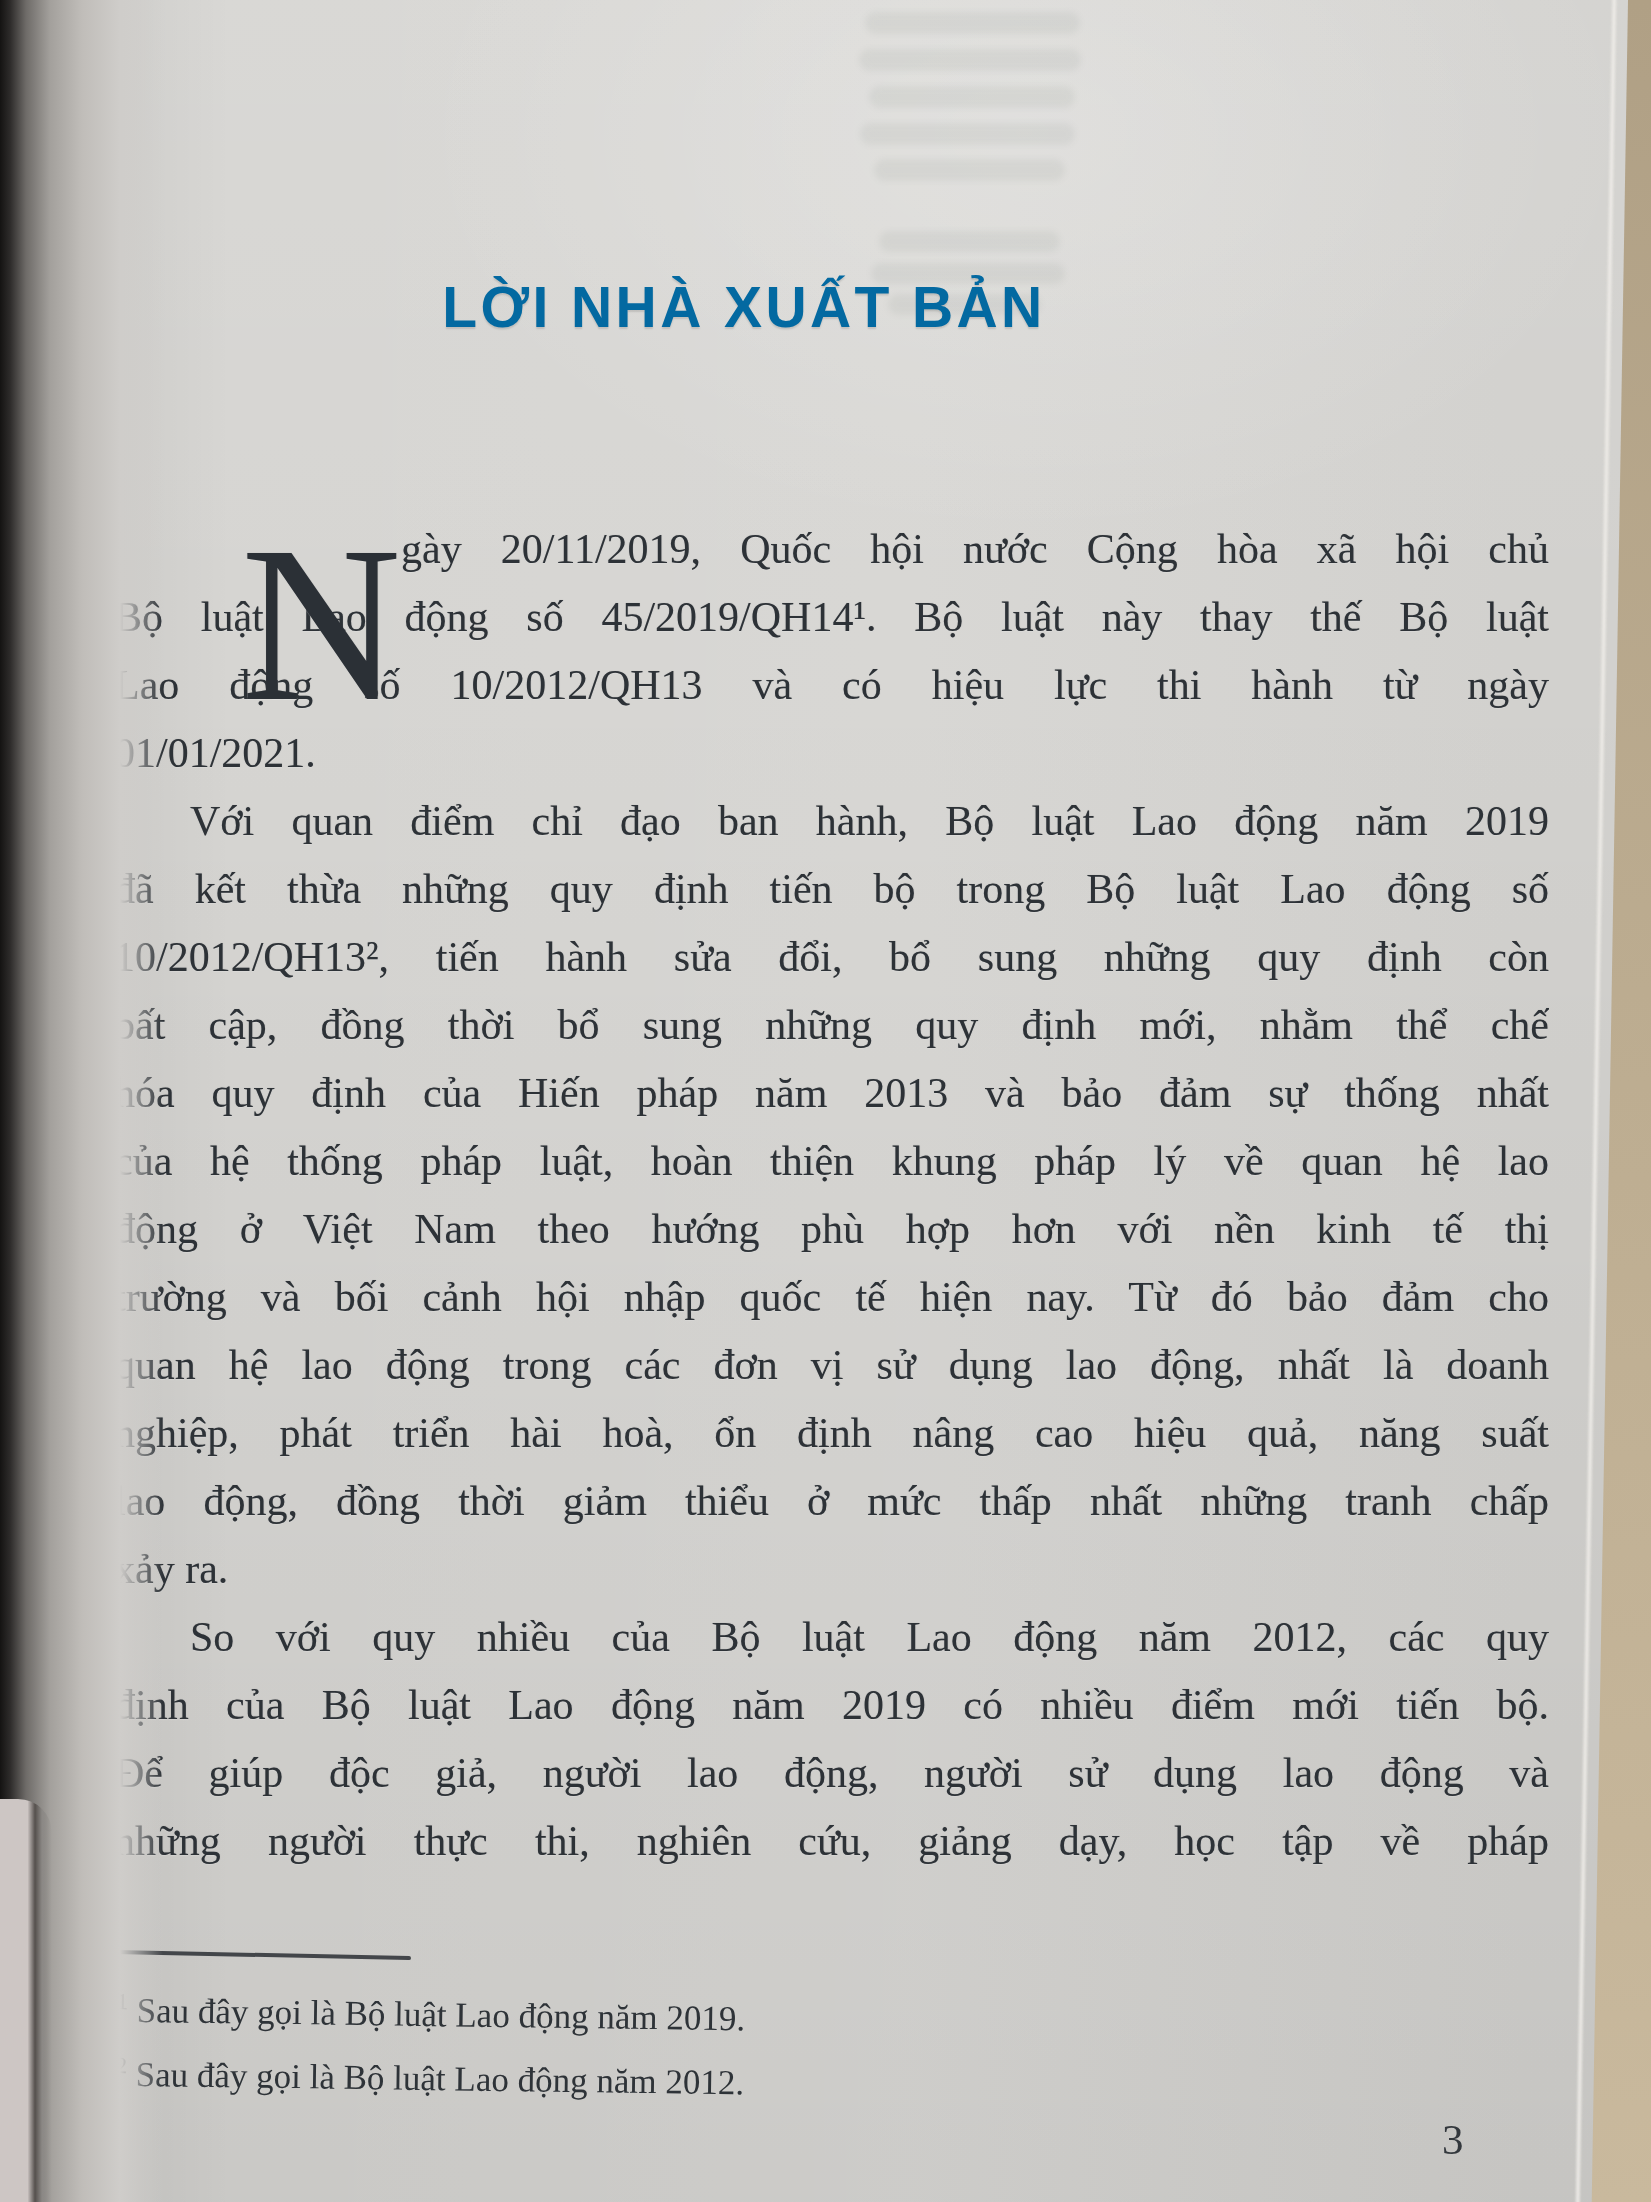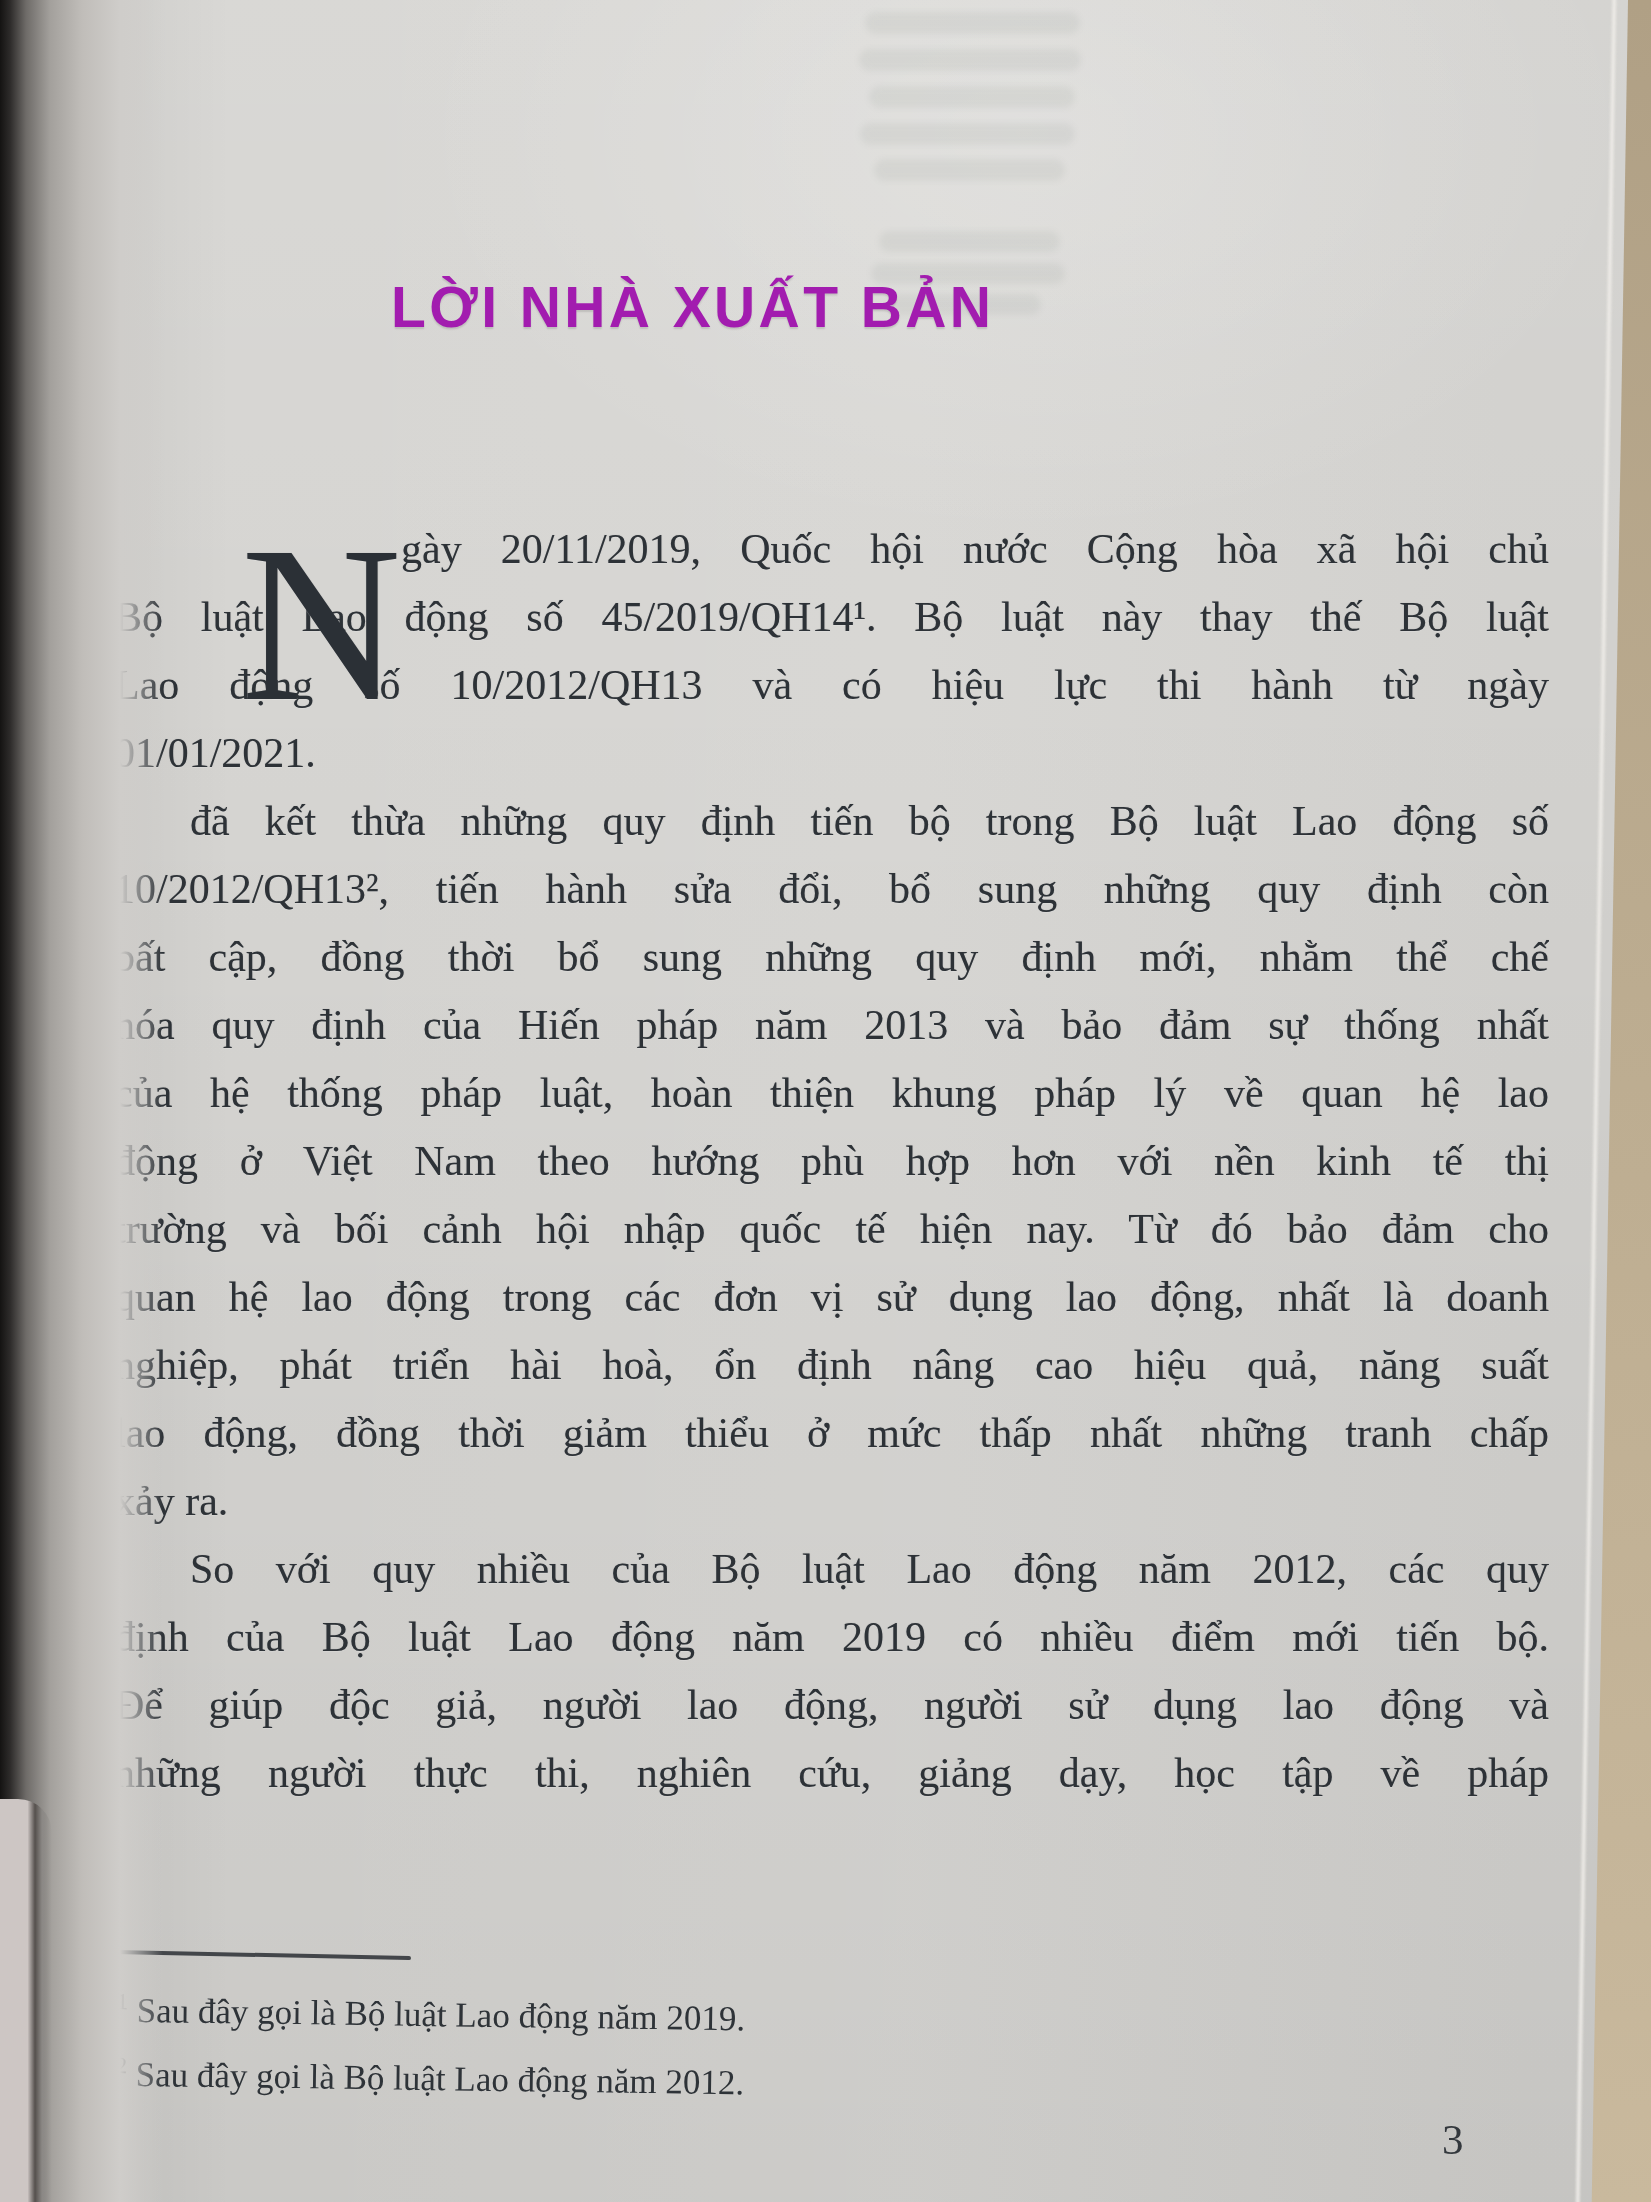--- a/index.html
+++ b/index.html
@@ -60,26 +60,26 @@
     position: absolute;
     background: #6f7a72;
     opacity: 0.09;
     border-radius: 11.2px;
     filter: blur(3.4px);
     pointer-events: none;
   }
 
   .title {
     position: absolute; left: 391px; top: 274px; width: 706px; margin: 0;
-    text-align: left;
+    text-align: center;
     font-family: "Liberation Sans", sans-serif;
     font-weight: bold;
     font-size: 57px;
     letter-spacing: 3.4px;
-    color: #a21caf;
+    color: #0369a1;
     text-shadow: 0 1.7px 1.7px rgba(0,0,0,0.12);
   }
 
   .body-text {
     position: absolute; left: 114px; top: 515px; width: 1435px;
     color: #2d3237;
     text-shadow: 0 0.9px 0.9px rgba(255,255,255,0.25), 0 0 0.9px rgba(45,50,55,0.35);
   }
   .line {
     font-size: 42px;
@@ -141,20 +141,21 @@
 
   <div class="body-text" id="body-text">
       <span class="dropcap">N</span>
       <div class="para">
         <div class="line inset">gày 20/11/2019, Quốc hội nước Cộng hòa xã hội chủ</div>
         <div class="line">Bộ luật Lao động số 45/2019/QH14¹. Bộ luật này thay thế Bộ luật</div>
         <div class="line">Lao động số 10/2012/QH13 và có hiệu lực thi hành từ ngày</div>
         <div class="line last">01/01/2021.</div>
       </div>
       <div class="para indent-first">
+        <div class="line">Với quan điểm chỉ đạo ban hành, Bộ luật Lao động năm 2019</div>
         <div class="line">đã kết thừa những quy định tiến bộ trong Bộ luật Lao động số</div>
         <div class="line">10/2012/QH13², tiến hành sửa đổi, bổ sung những quy định còn</div>
         <div class="line">bất cập, đồng thời bổ sung những quy định mới, nhằm thể chế</div>
         <div class="line">hóa quy định của Hiến pháp năm 2013 và bảo đảm sự thống nhất</div>
         <div class="line">của hệ thống pháp luật, hoàn thiện khung pháp lý về quan hệ lao</div>
         <div class="line">động ở Việt Nam theo hướng phù hợp hơn với nền kinh tế thị</div>
         <div class="line">trường và bối cảnh hội nhập quốc tế hiện nay. Từ đó bảo đảm cho</div>
         <div class="line">quan hệ lao động trong các đơn vị sử dụng lao động, nhất là doanh</div>
         <div class="line">nghiệp, phát triển hài hoà, ổn định nâng cao hiệu quả, năng suất</div>
         <div class="line">lao động, đồng thời giảm thiểu ở mức thấp nhất những tranh chấp</div>

